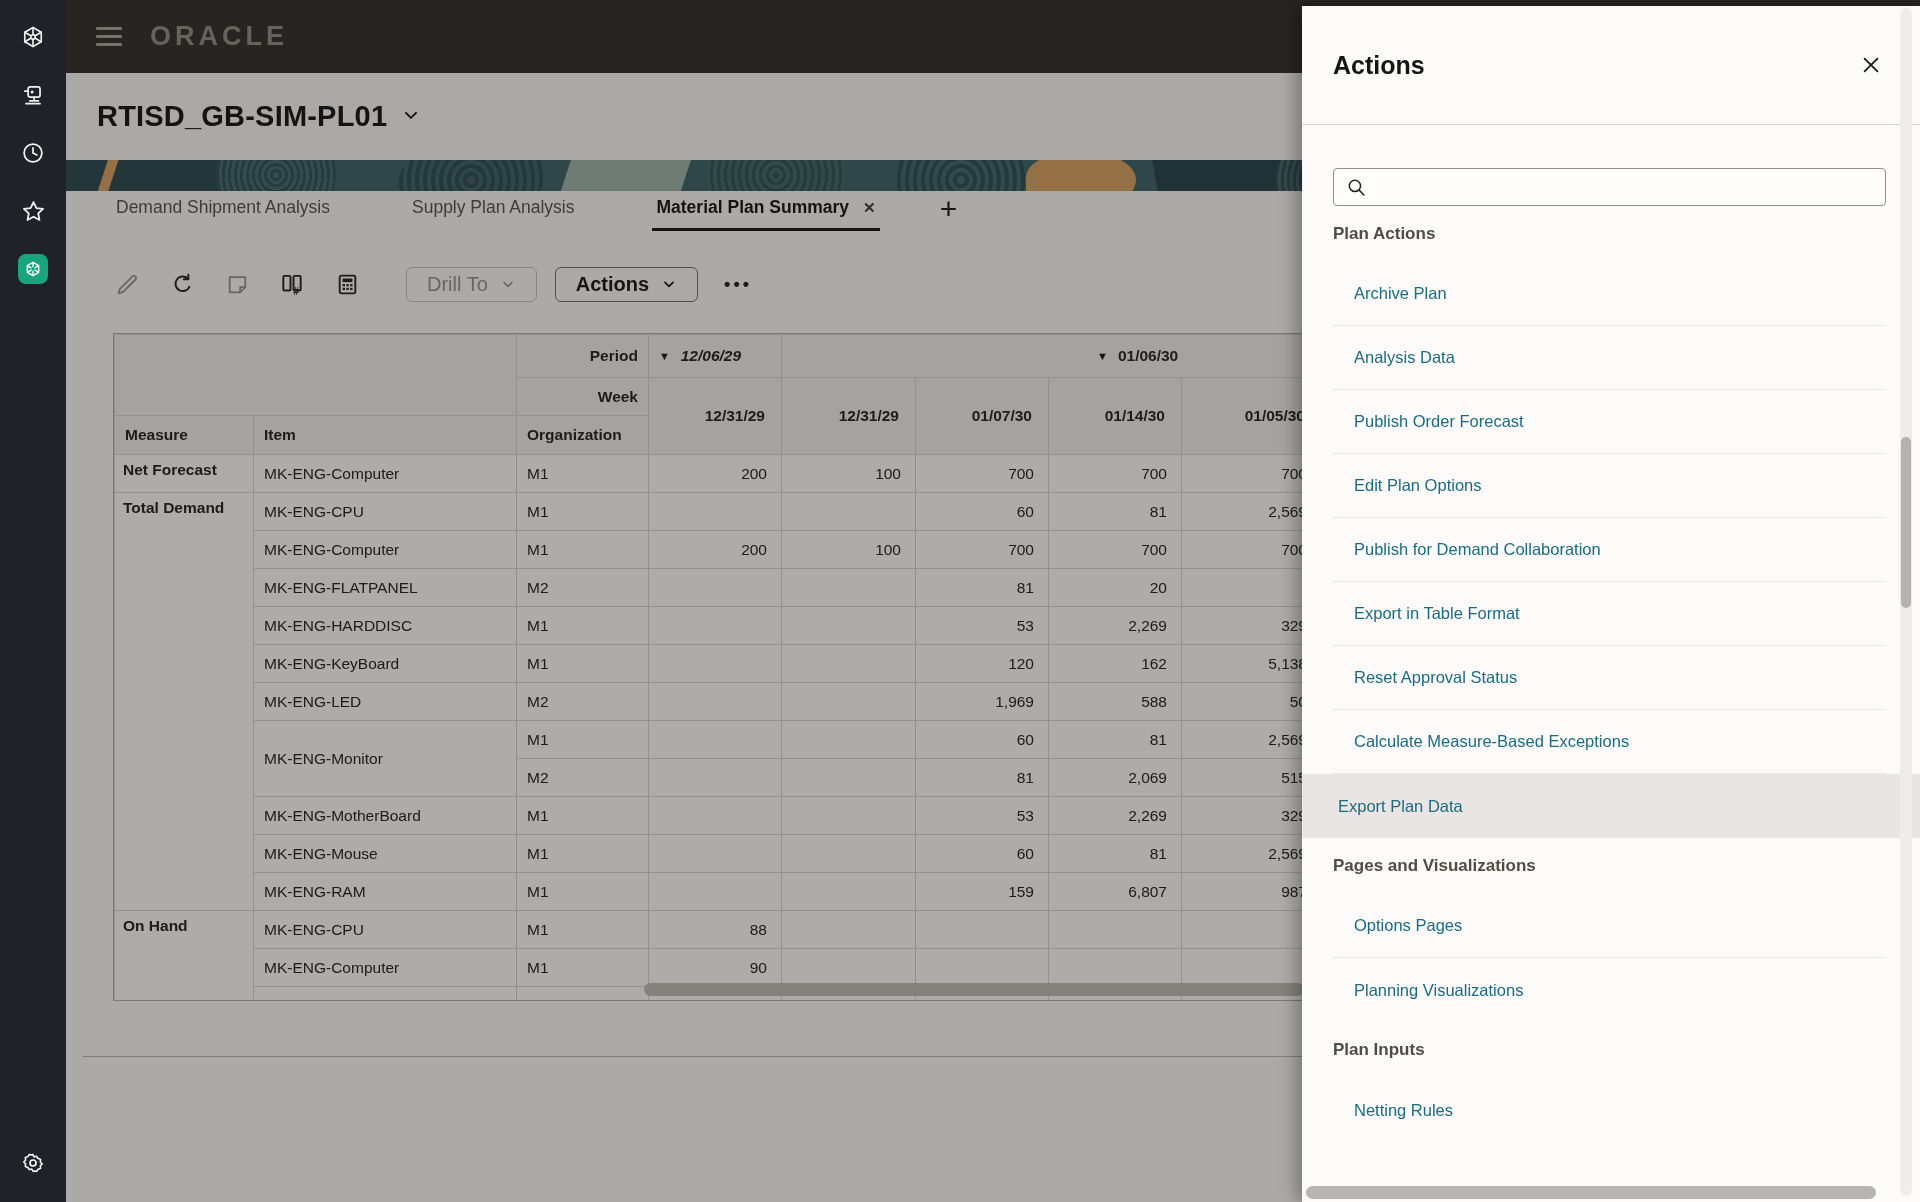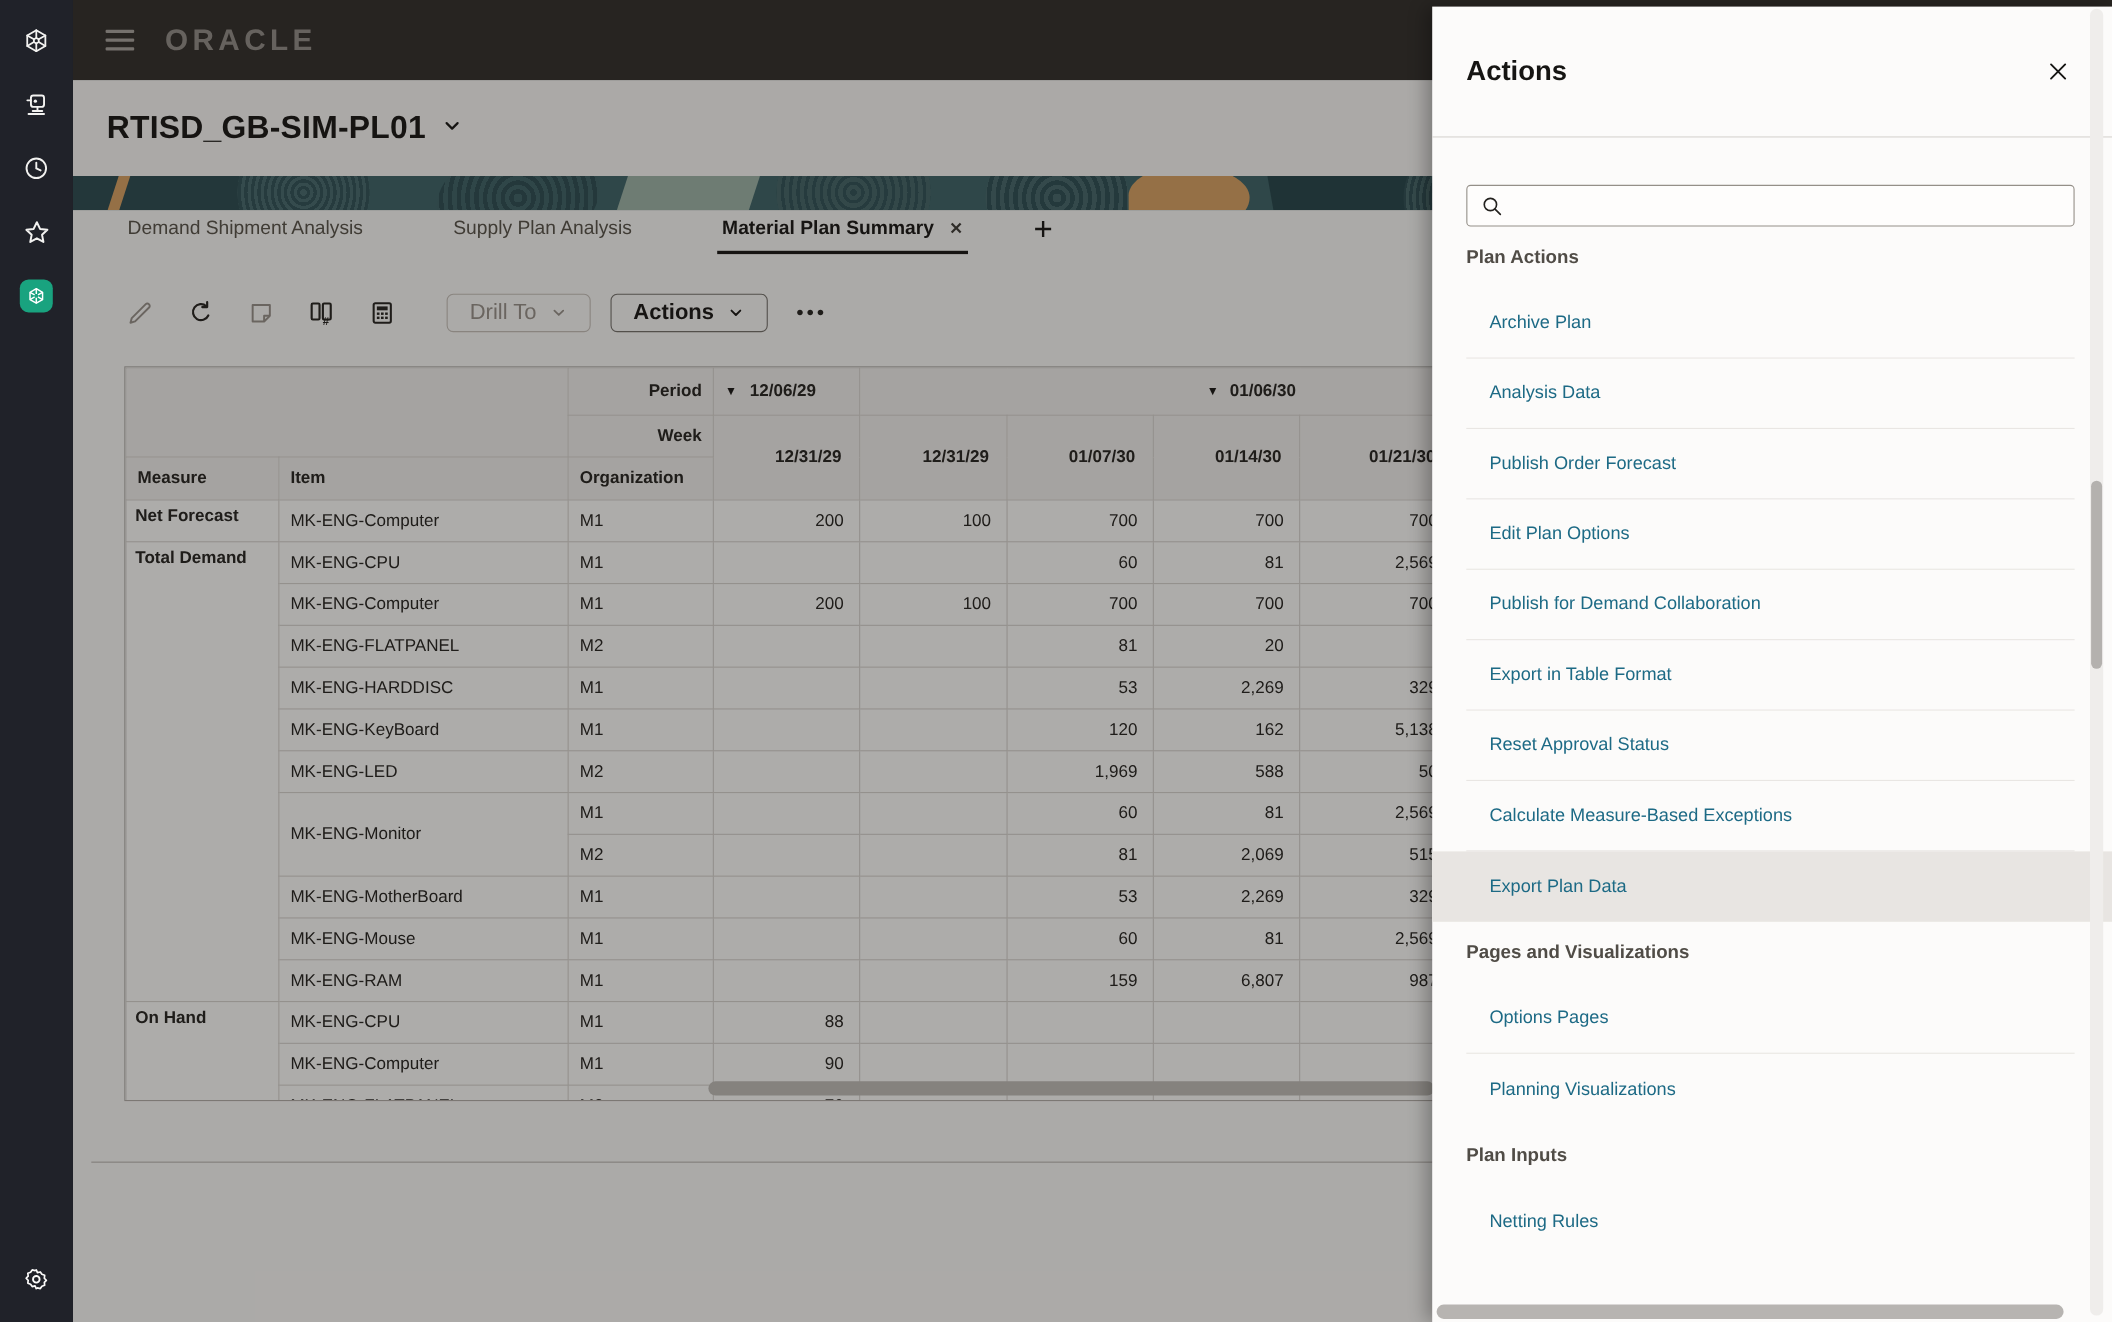--- a/index.html
+++ b/index.html
@@ -64,21 +64,21 @@
   th.pcell { font-weight:600; }
   th.wdate { text-align:right !important; padding-right:16px !important; }
   tr.hr1 { height:43px; } tr.hr2 { height:38px; } tr.hr3 { height:39px; }
   tbody tr { height:38px; }
   td.m { font-weight:600; padding:6px 8px; vertical-align:top; background:#fdfdfc; }
   td.it { padding:2px 10px; background:#fdfdfc; vertical-align:middle; }
   td.org { padding:2px 10px; background:#fdfdfc; }
   td.val { padding:2px 14px 2px 2px; text-align:right; background:#fdfdfc; }
   .tri { font-size:11px; color:#161513; margin-right:10px; cursor:pointer; display:inline-block; }
   .p1flex { display:flex; align-items:center; }
-  .p1flex .dt { white-space:normal; width:62px; line-height:1.15; text-align:right; font-weight:600; }
+  .p1flex .dt { white-space:normal; width:62px; line-height:1.15; text-align:center; font-weight:600;font-style:italic; }
   .hscroll { position:absolute; left:530px; bottom:4px; width:660px; height:13px;
     border-radius:7px; background:#c0bdb9; z-index:5; cursor:pointer; }
   .below-line { margin-top:55px; height:1px; background:#b9b6b2; width:1790px; margin-left:-30px; }
 
   
   .drawer { position:fixed; top:6px; right:0; width:618px; height:1196px; background:#fcfbfa;
     z-index:300; box-shadow:-6px 0 16px rgba(0,0,0,.3); }
   .dr-head { height:119px; border-bottom:1px solid #d6d3cf; display:flex; align-items:center;
     padding:0 34px 0 31px; }
   .dr-title { font-size:25px; font-weight:800; color:#161513; }
@@ -89,21 +89,21 @@
   .dr-search svg { color:#24221f; }
   .dr-search input { border:none; outline:none; background:transparent; flex:1; margin-left:10px;
     font-size:16px; color:#161513; font-family:"Liberation Sans",sans-serif; }
   .dr-list { margin-top:0; }
   .dr-sec-h { height:56px; display:flex; align-items:center; padding-left:31px;
     font-size:17px; font-weight:700; color:#504c46; }
   .dr-item { height:64px; display:flex; align-items:center; padding-left:52px; font-size:16.5px;
     color:#1d6a85; cursor:pointer; margin:0 34px 0 31px; padding-left:21px;
     border-bottom:1px solid #e9e6e3; }
   .dr-item.last { border-bottom:none; }
-  .dr-item.hl { background:#e8e5e2; margin:0; padding-left:52px; border-bottom:none; }
+  .dr-item.hl { background:#e8e5e2; margin:0; padding-left:36px; border-bottom:none; }
   .dr-vtrack { position:absolute; top:2px; right:8px; width:12px; height:1188px;
     background:#efedeb; border-radius:6px; }
   .dr-vthumb { position:absolute; top:431px; right:9px; width:10px; height:171px;
     background:#b4b1ae; border-radius:5px; cursor:pointer; }
   .dr-hthumb { position:absolute; bottom:3px; left:4px; width:570px; height:13px;
     background:#b7b4b1; border-radius:7px; cursor:pointer; }
 </style>
 </head>
 <body>
 
@@ -286,21 +286,21 @@
                   <span>01/06/30</span>
                 </div>
               </th>
             </tr>
             <tr class="hr2">
               <th class="rlabel">Week</th>
               <th class="wdate" rowspan="2">12/31/29</th>
               <th class="wdate" rowspan="2">12/31/29</th>
               <th class="wdate" rowspan="2">01/07/30</th>
               <th class="wdate" rowspan="2">01/14/30</th>
-              <th class="wdate" rowspan="2">01/21/30</th>
+              <th class="wdate" rowspan="2">01/05/30</th>
               <th class="wdate" rowspan="2"></th>
             </tr>
             <tr class="hr3">
               <th>Measure</th>
               <th>Item</th>
               <th>Organization</th>
             </tr>
           </thead>
         <tbody>
             <tr>

